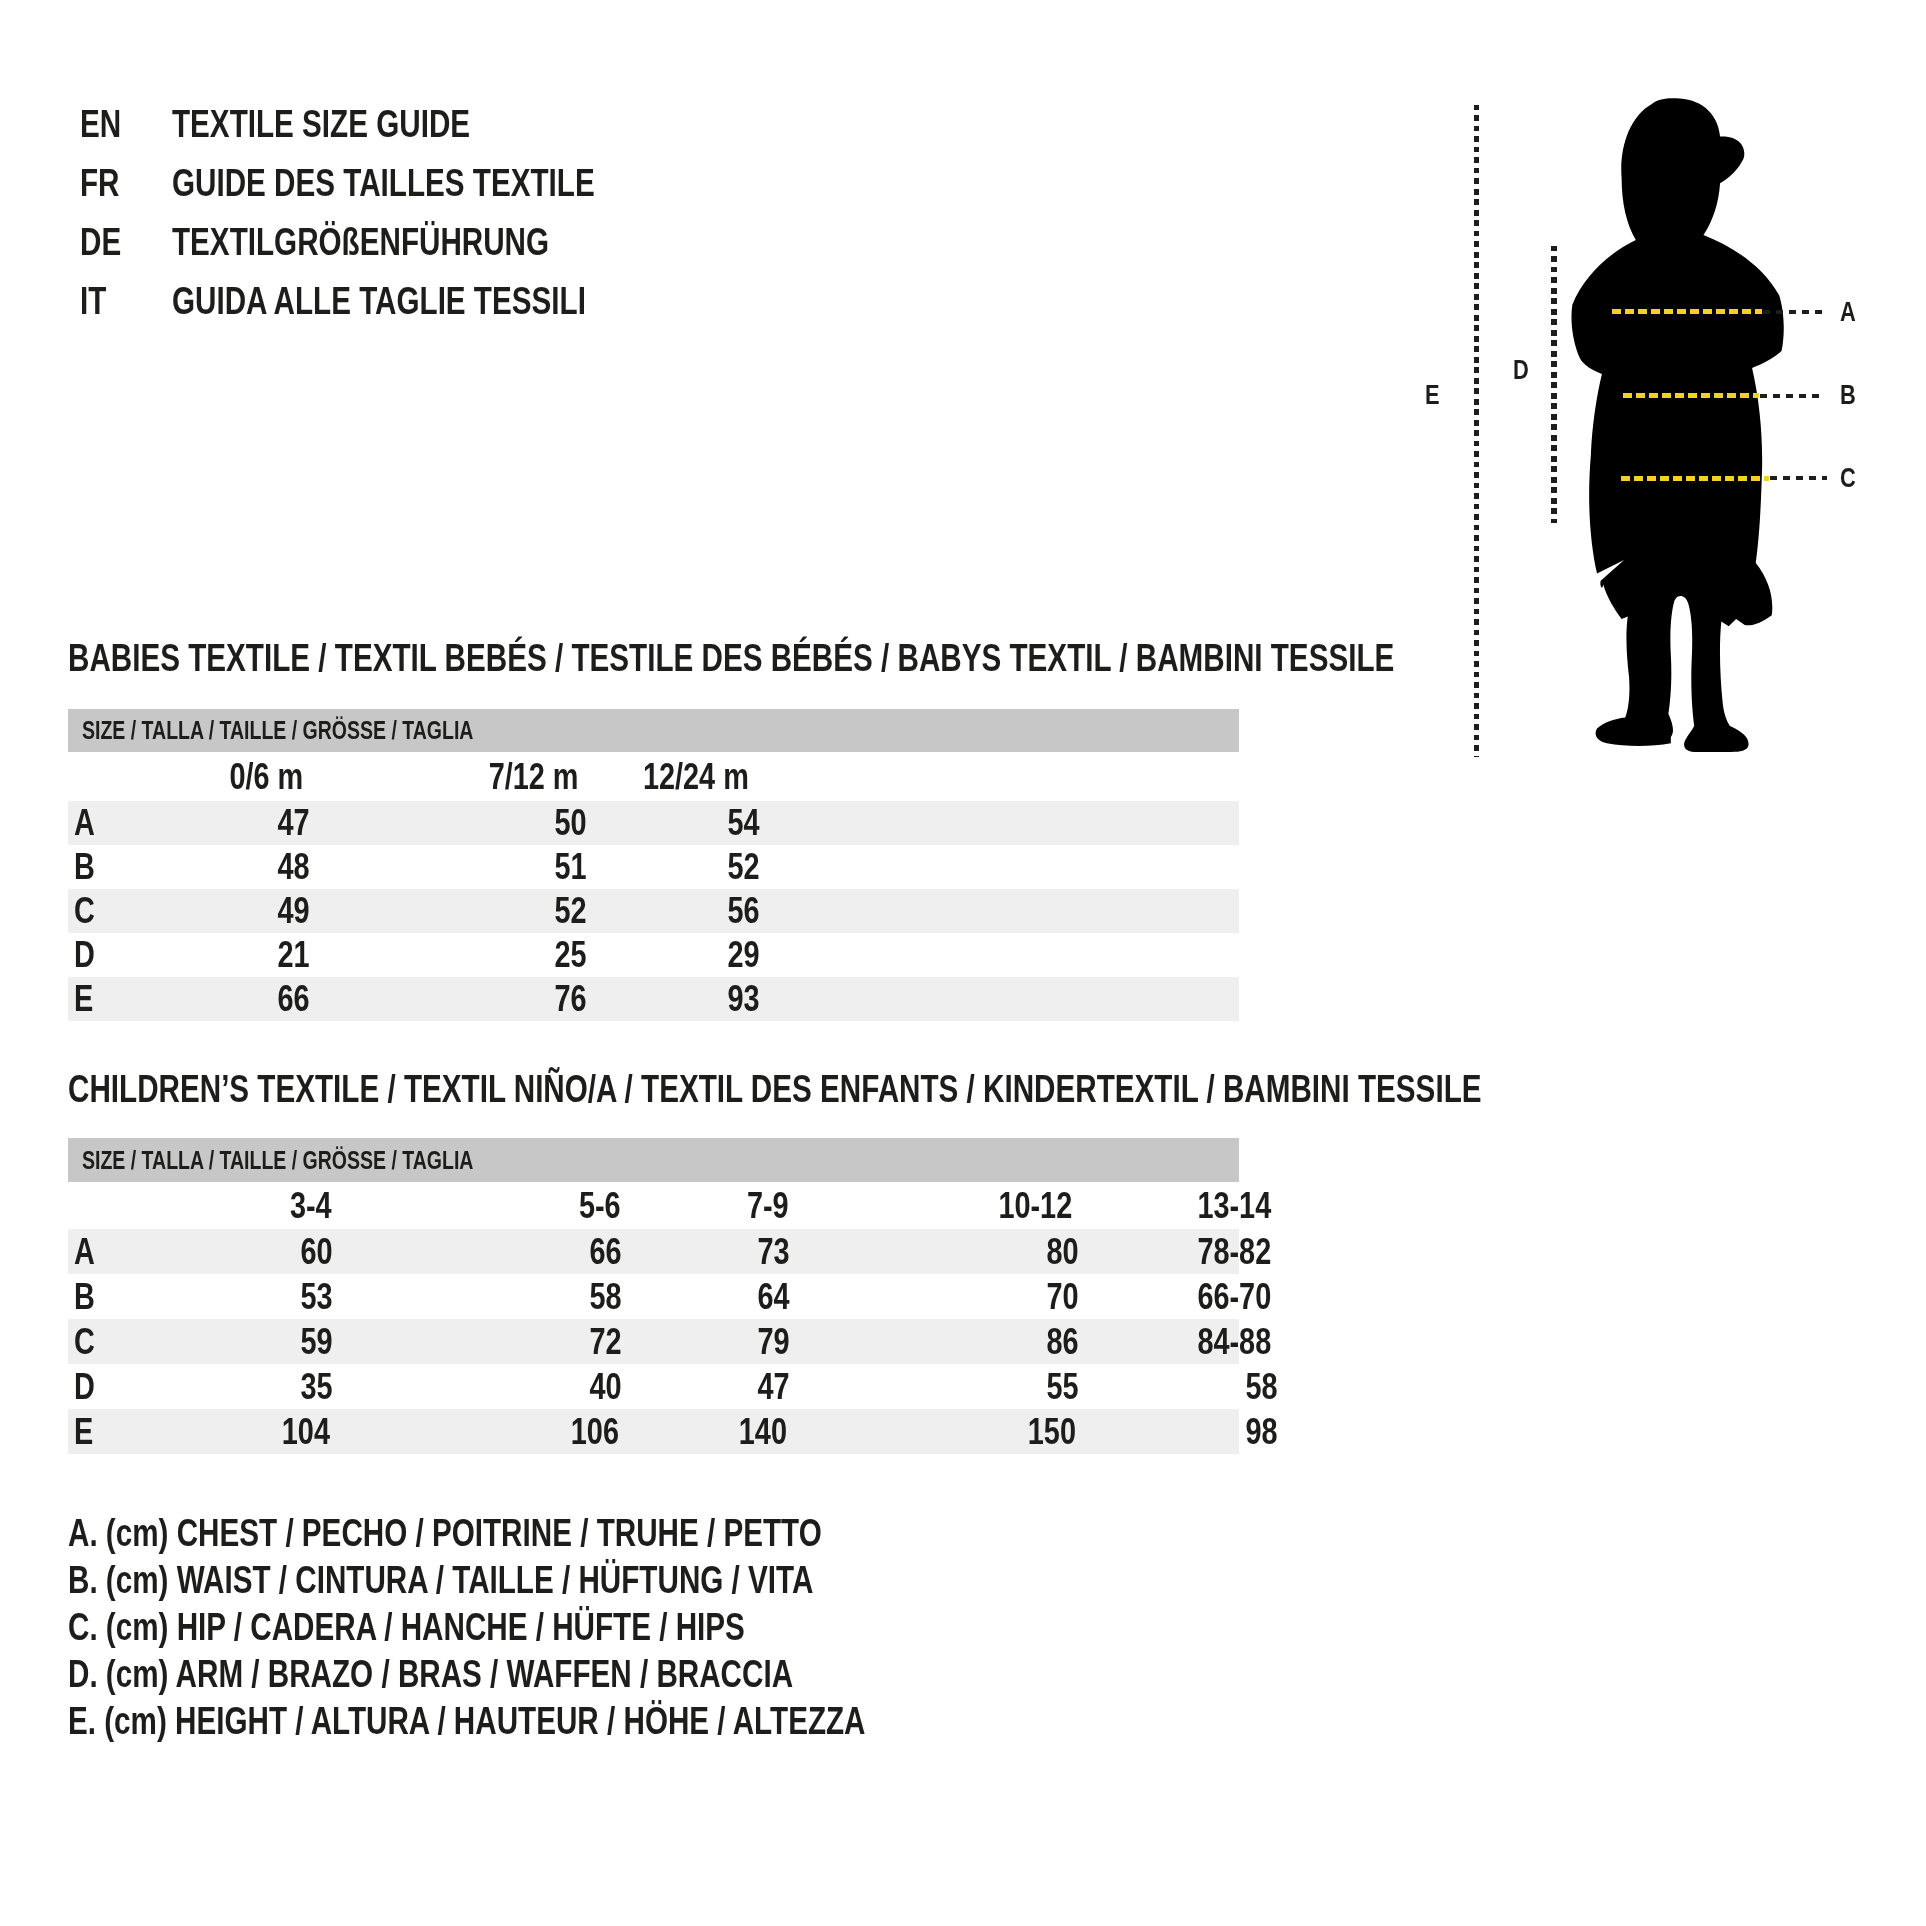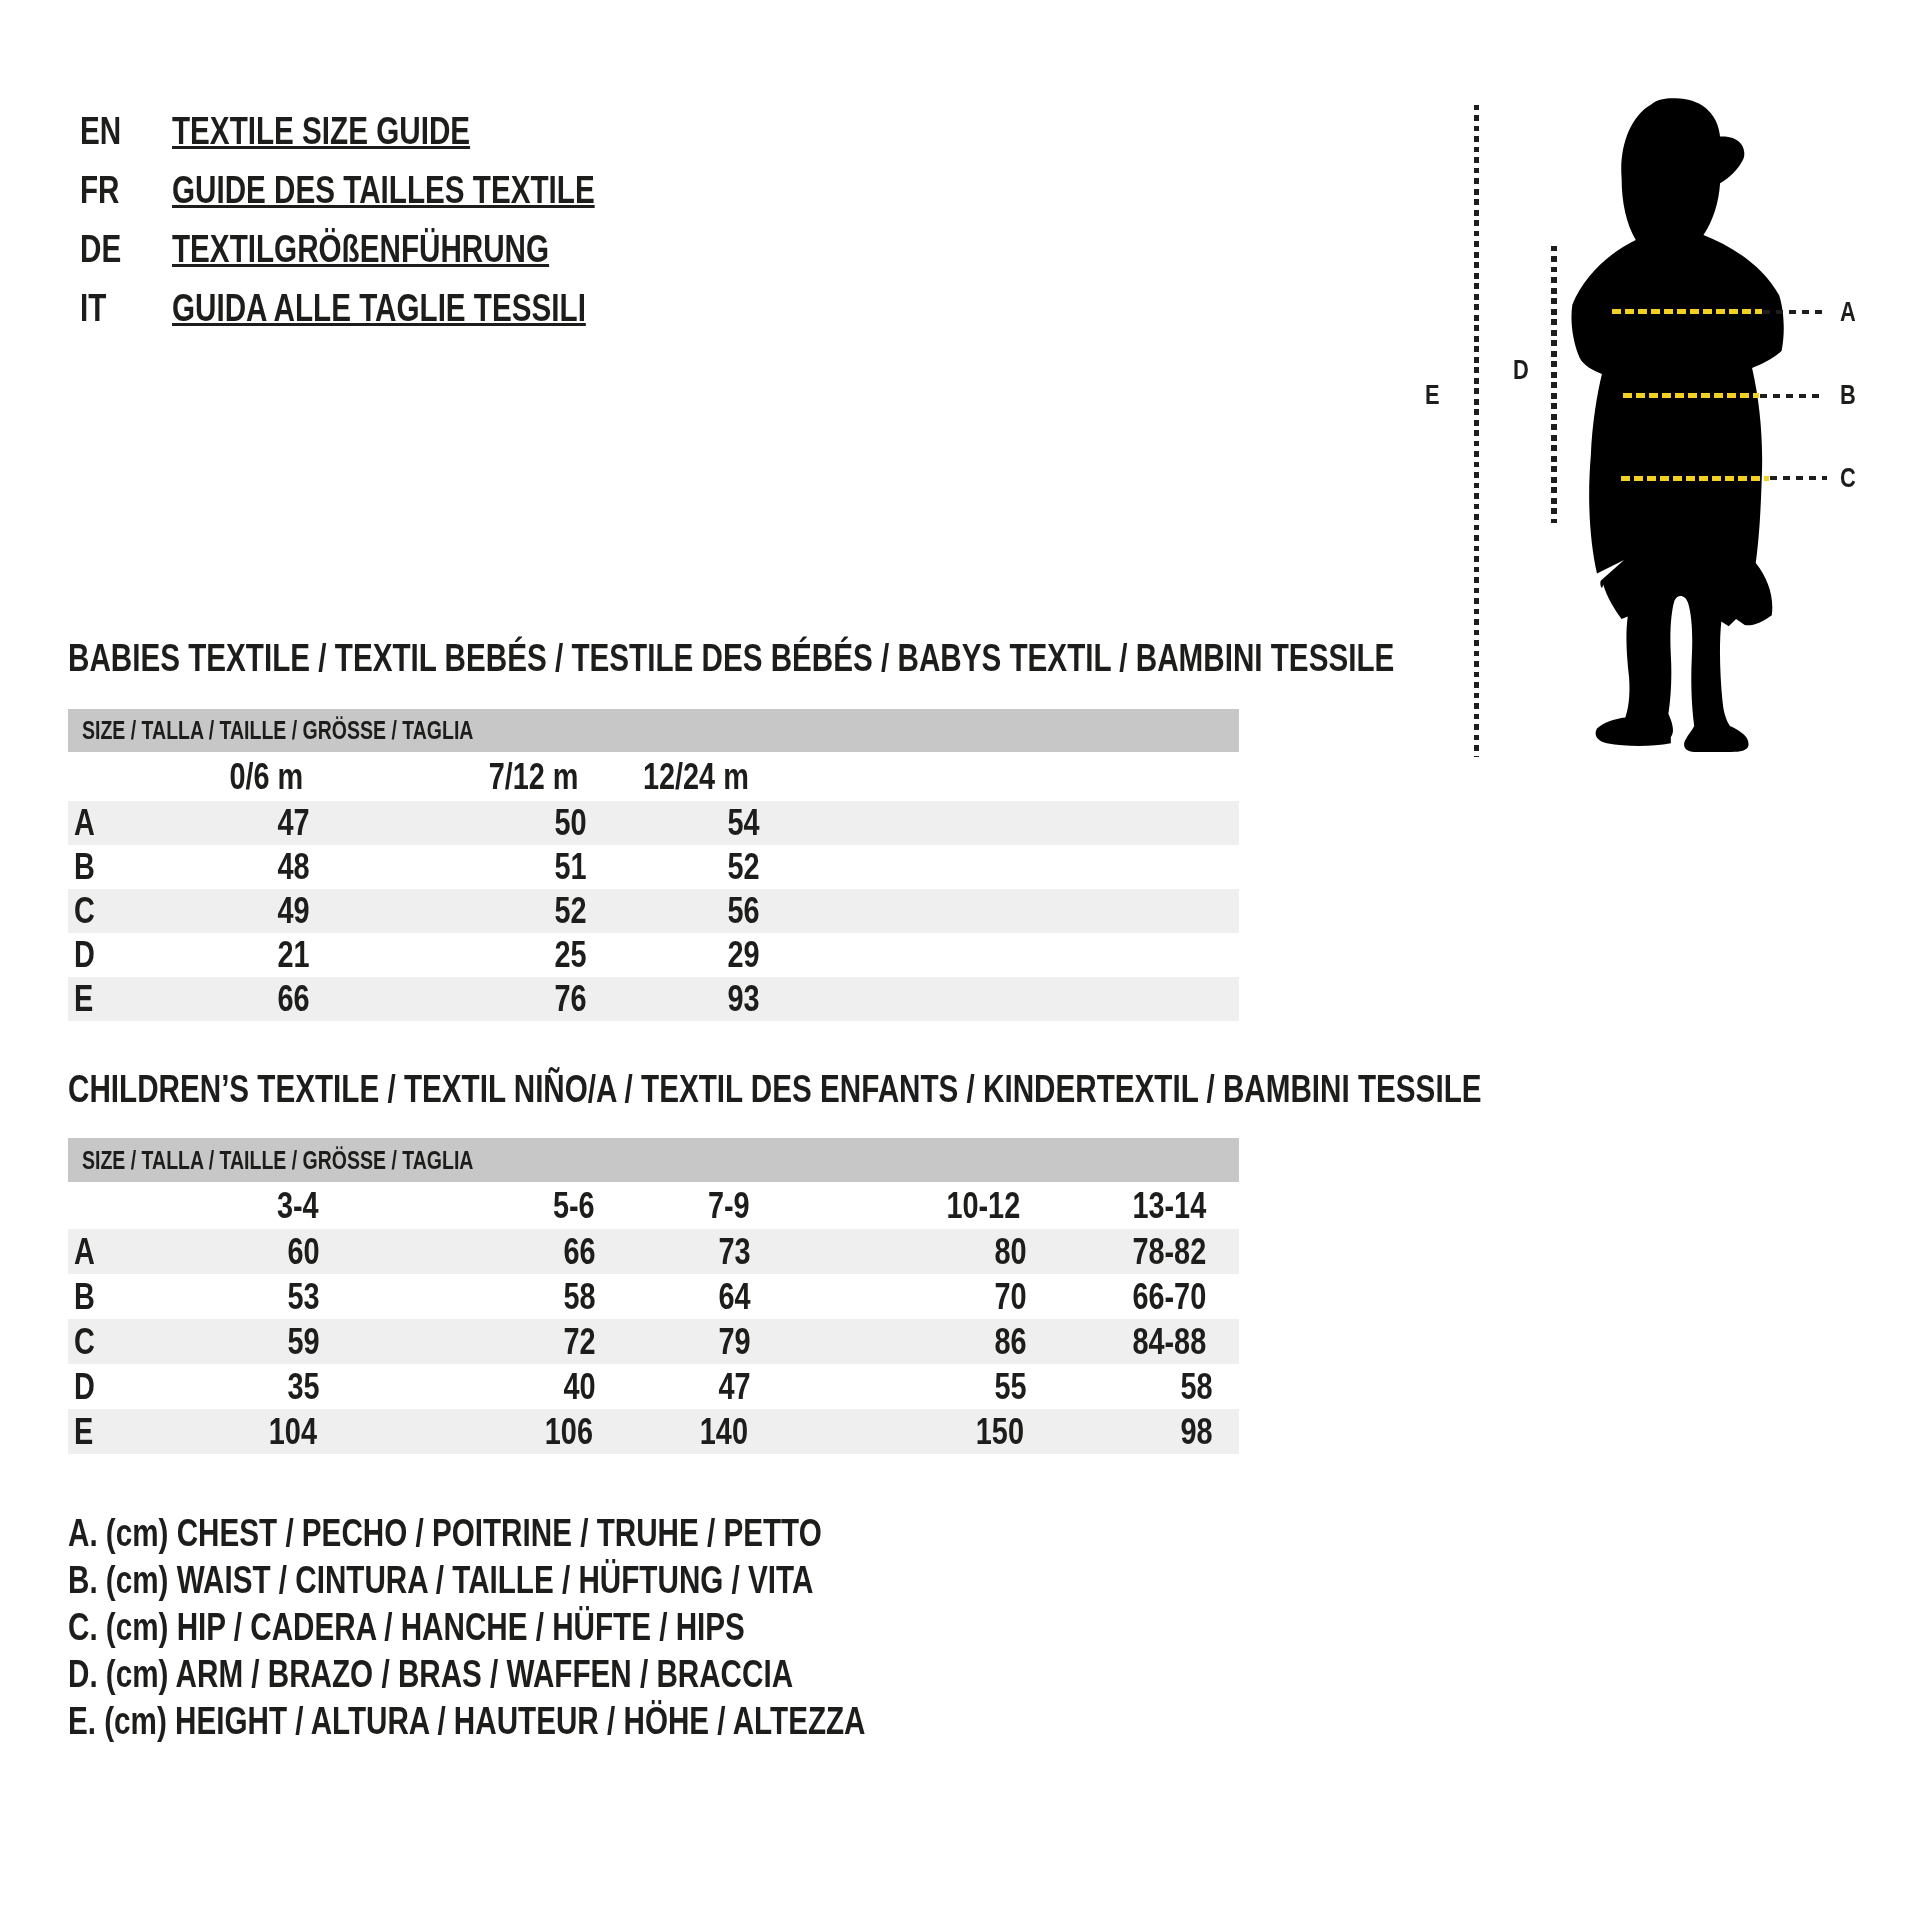--- a/index.html
+++ b/index.html
@@ -4,21 +4,21 @@
 <style>
   html,body{margin:0;padding:0;}
   body{
     width:1926px;height:1926px;position:relative;background:#ffffff;
     font-family:"Liberation Sans", sans-serif;color:#1d1d1b;overflow:hidden;
   }
   .cond{display:inline-block;transform:scaleX(.78);transform-origin:0 50%;white-space:nowrap;}
   .condc{display:inline-block;transform:scaleX(.78);transform-origin:50% 50%;white-space:nowrap;}
 
   
-  #lang-block{position:absolute;left:80px;top:102px;text-decoration:underline;}
+  #lang-block{position:absolute;left:80px;top:95px;}
   .lang-row{height:59px;display:flex;align-items:center;font-size:38px;font-weight:700;}
   .lang-code{width:92px;flex:0 0 92px;}
 
   
   #silhouette-wrap{position:absolute;left:1565px;top:92px;width:240px;height:665px;}
   .vdots{position:absolute;width:5px;background:repeating-linear-gradient(180deg,#1d1d1b 0 5.5px,transparent 5.5px 10.5px);}
   #e-line{left:1474px;top:105px;height:652px;}
   #d-line{left:1551px;top:246px;height:277px;width:5.5px;}
   .ydash{position:absolute;height:5px;background:repeating-linear-gradient(90deg,#F2D024 0 8.6px,transparent 8.6px 13px);}
   .bdash{position:absolute;height:4.3px;background:repeating-linear-gradient(90deg,#1d1d1b 0 6.8px,transparent 6.8px 13px);}
@@ -42,21 +42,21 @@
 
   
   .tbl{position:absolute;left:68px;width:1171px;}
   #babies-table{top:709px;}
   #children-table{top:1138px;}
   .size-bar{height:43px;background:#c7c7c7;display:flex;align-items:center;font-size:25px;font-weight:700;}
   .size-bar .condc{transform-origin:0 50%;margin-left:13.6px;}
   #children-table .size-bar{height:44px;}
   .grid-row{display:grid;align-items:center;font-weight:700;}
   .bgrid{grid-template-columns:86px 160px 277px 173px 1fr;}
-  .cgrid{grid-template-columns:86px 170px 276px 155px 276px 186px 1fr;}
+  .cgrid{grid-template-columns:86px 170px 276px 155px 276px 186px 1fr;gap:13px;}
   .thead-row{height:49px;font-size:37px;}
   #children-table .thead-row{height:47px;}
   .trow{height:44px;font-size:37px;}
   #children-table .trow{height:45px;}
   .zebra{background:#efefef;}
   .cell{text-align:right;}
   .cell-label{padding-left:6.2px;text-align:left;}
 
   
   #legend{position:absolute;left:68px;top:1510px;}

